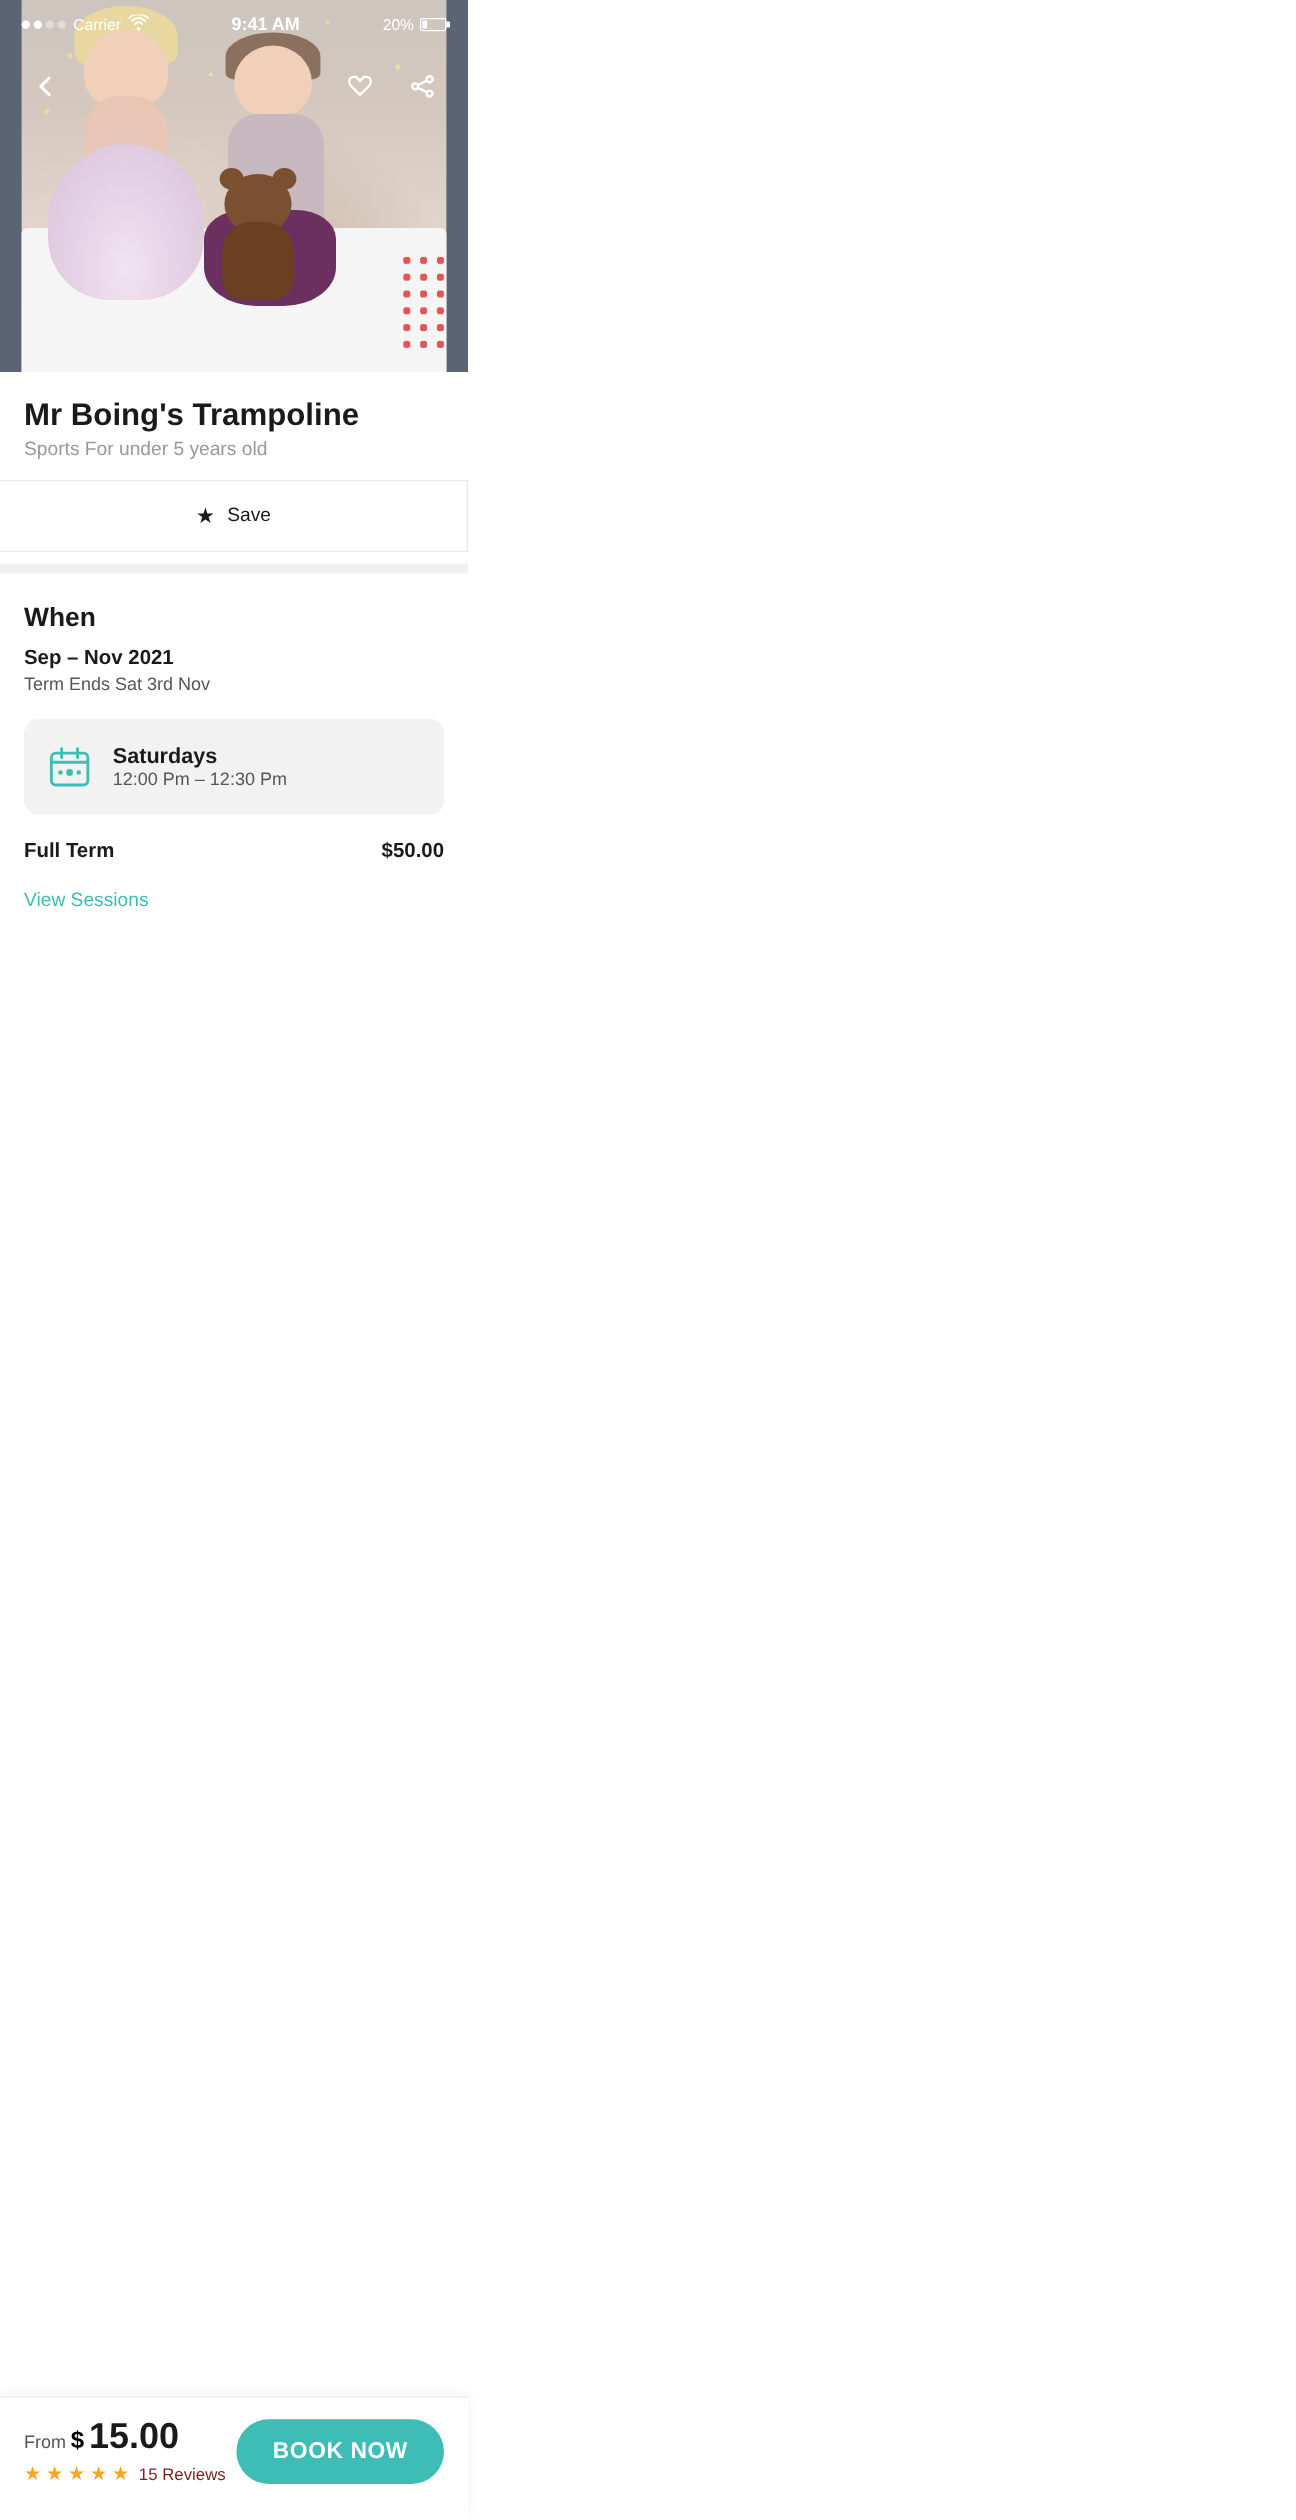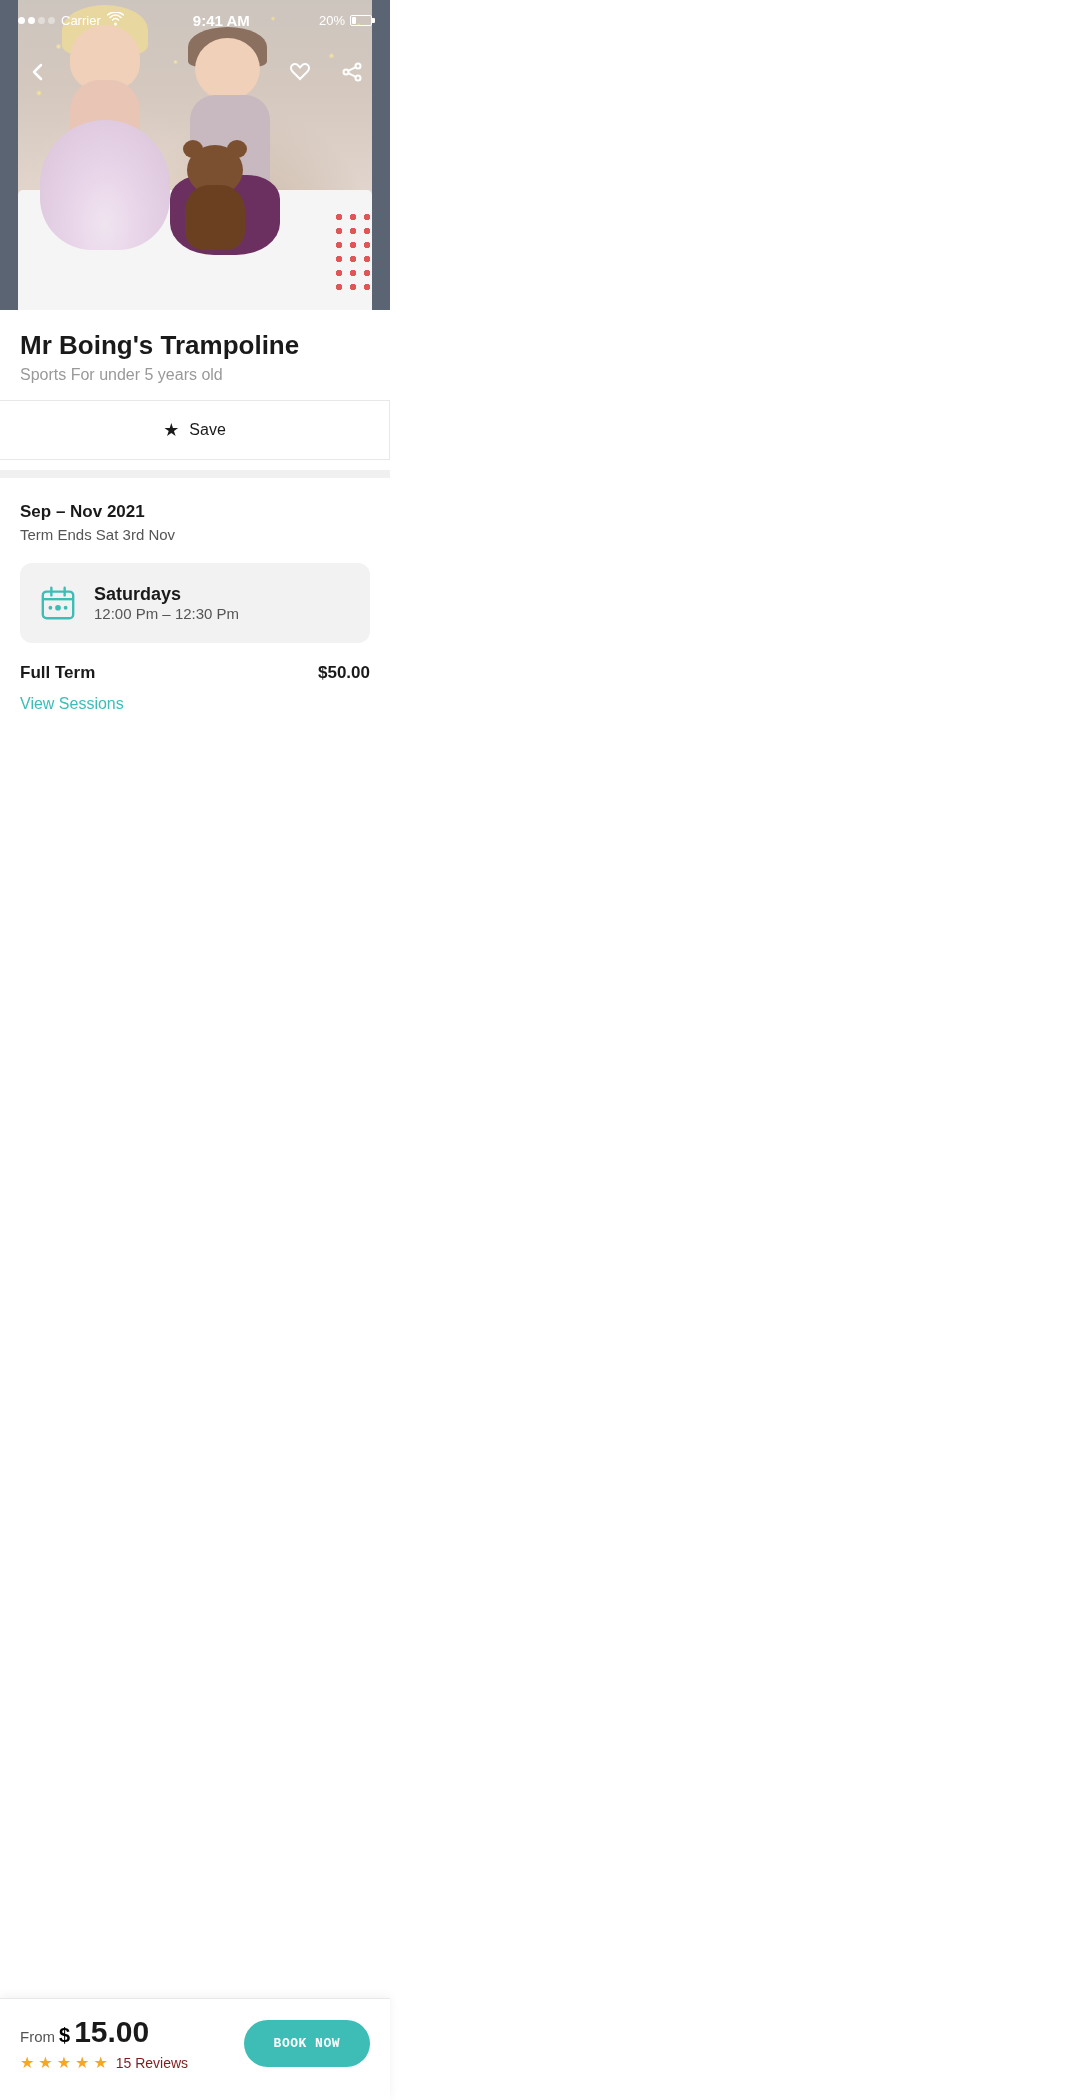--- a/index.html
+++ b/index.html
@@ -403,21 +403,21 @@
 
     
     .pricing-section {
       padding: 0 20px 20px;
       background: #fff;
     }
     .pricing-row {
       display: flex;
       justify-content: space-between;
       align-items: center;
-      margin-bottom: 12px;
+      margin-bottom: 23px;
     }
     .pricing-label {
       font-size: 17px;
       font-weight: 700;
       color: #1a1a1a;
     }
     .pricing-value {
       font-size: 17px;
       font-weight: 700;
       color: #1a1a1a;
@@ -475,25 +475,24 @@
       font-size: 14px;
       color: #7f1d1d;
       margin-left: 4px;
     }
     .book-btn {
       background: #3dbdb5;
       color: #fff;
       border: none;
       border-radius: 28px;
       padding: 16px 30px;
-      font-size: 13px;
+      font-size: 19px;
       font-weight: 700;
       letter-spacing: 0.5px;
       cursor: pointer;
-      font-family: Liberation Mono, monospace;
     }
 
     .separator {
       height: 8px;
       background: #f0f0f0;
       margin: 10px 0 0;
     }
   </style>
 </head>
 <body>
@@ -590,20 +589,21 @@
     <button class="action-btn">
       <span class="action-icon">★</span>
       <span>Save</span>
     </button>
   </div>
 </div>
 
 <div class="separator"></div>
 
 <div class="when-section">
+  <h2 class="section-title">When</h2>
   <p class="date-range">Sep – Nov 2021</p>
   <p class="term-ends">Term Ends Sat 3rd Nov</p>
 
   <div class="schedule-card">
     <div class="schedule-icon">
       <svg width="40" height="40" viewBox="0 0 40 40" fill="none">
         <rect x="4" y="8" width="32" height="28" rx="4" stroke="#3dbdb5" stroke-width="2.5" fill="none"></rect>
         <line x1="4" y1="16" x2="36" y2="16" stroke="#3dbdb5" stroke-width="2.5"></line>
         <line x1="13" y1="4" x2="13" y2="12" stroke="#3dbdb5" stroke-width="2.5" stroke-linecap="round"></line>
         <line x1="27" y1="4" x2="27" y2="12" stroke="#3dbdb5" stroke-width="2.5" stroke-linecap="round"></line>

